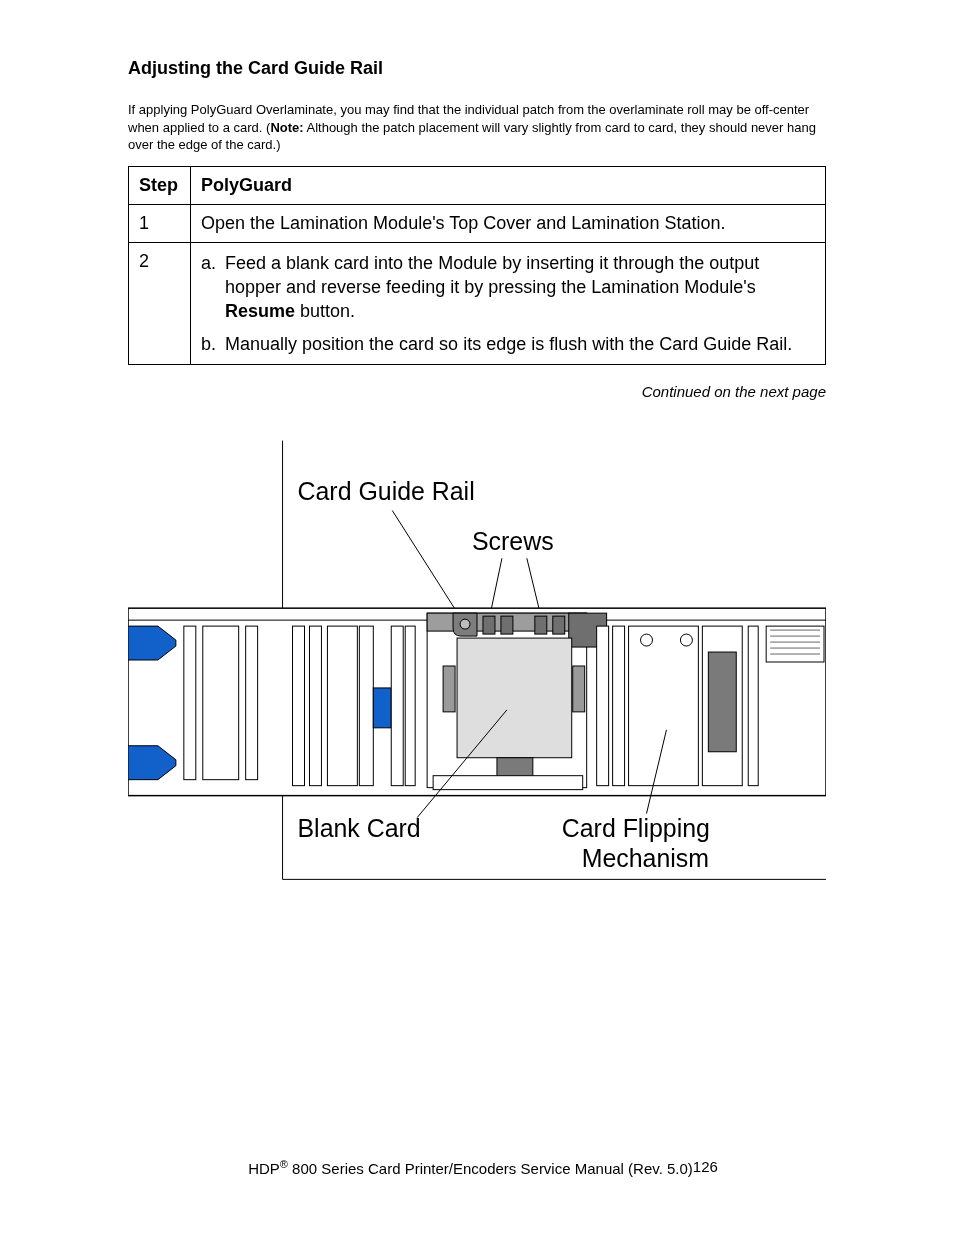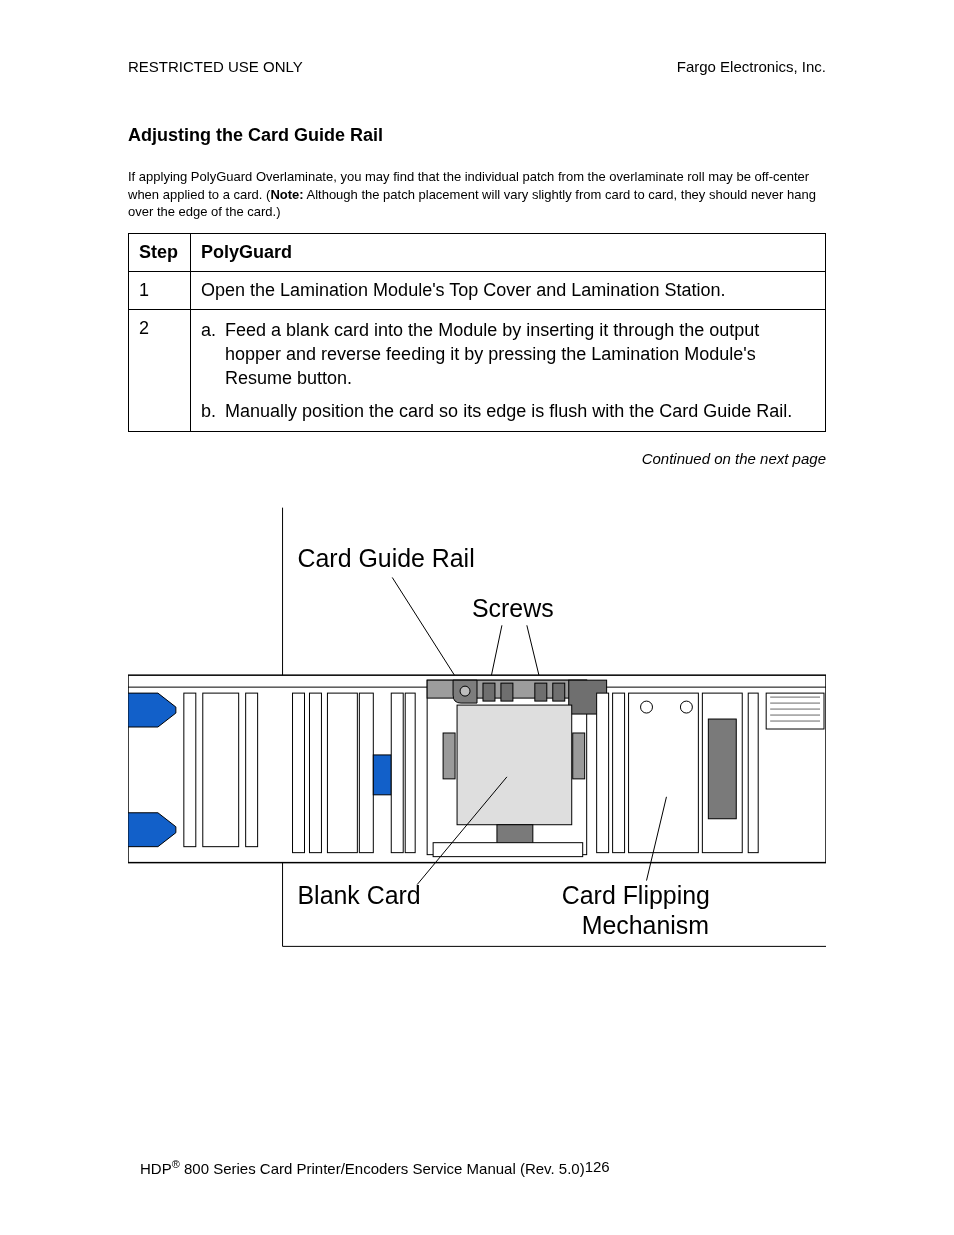--- a/index.html
+++ b/index.html
@@ -72,36 +72,32 @@
     margin-top: 30px;
     display:flex;
     justify-content:center;
   }
   .footer {
     position: absolute;
     bottom: 58px;
     left: 140px;
     right: 128px;
     display: flex;
-    justify-content: flex-start;
+    justify-content: center;
     font-size: 15px;
   }
   .reg { font-size: 11px; vertical-align: super; }
-  .resume-strong { font-weight: normal; text-align: right; }
+  .resume-strong { font-weight: bold; text-align: right; }
   .note-strong { font-weight: bold; }
   svg text { font-family: Arial, Helvetica, sans-serif; }
 </style>
 </head>
 <body>
 
 <div class="page">
-  <div class="top-header">
-    <span>RESTRICTED USE ONLY</span>
-    <span>Fargo Electronics, Inc.</span>
-  </div>
 
   <h2 class="section-title">Adjusting the Card Guide Rail</h2>
 
   <p class="intro-para">
     <span>If applying PolyGuard Overlaminate, you may find that the individual patch from the overlaminate roll may be off-center when applied to a card. (</span><span class="note-strong">Note:</span><span>  Although the patch placement will vary slightly from card to card, they should never hang over the edge of the card.)</span>
   </p>
 
 
   <table class="steps">
     <thead>

